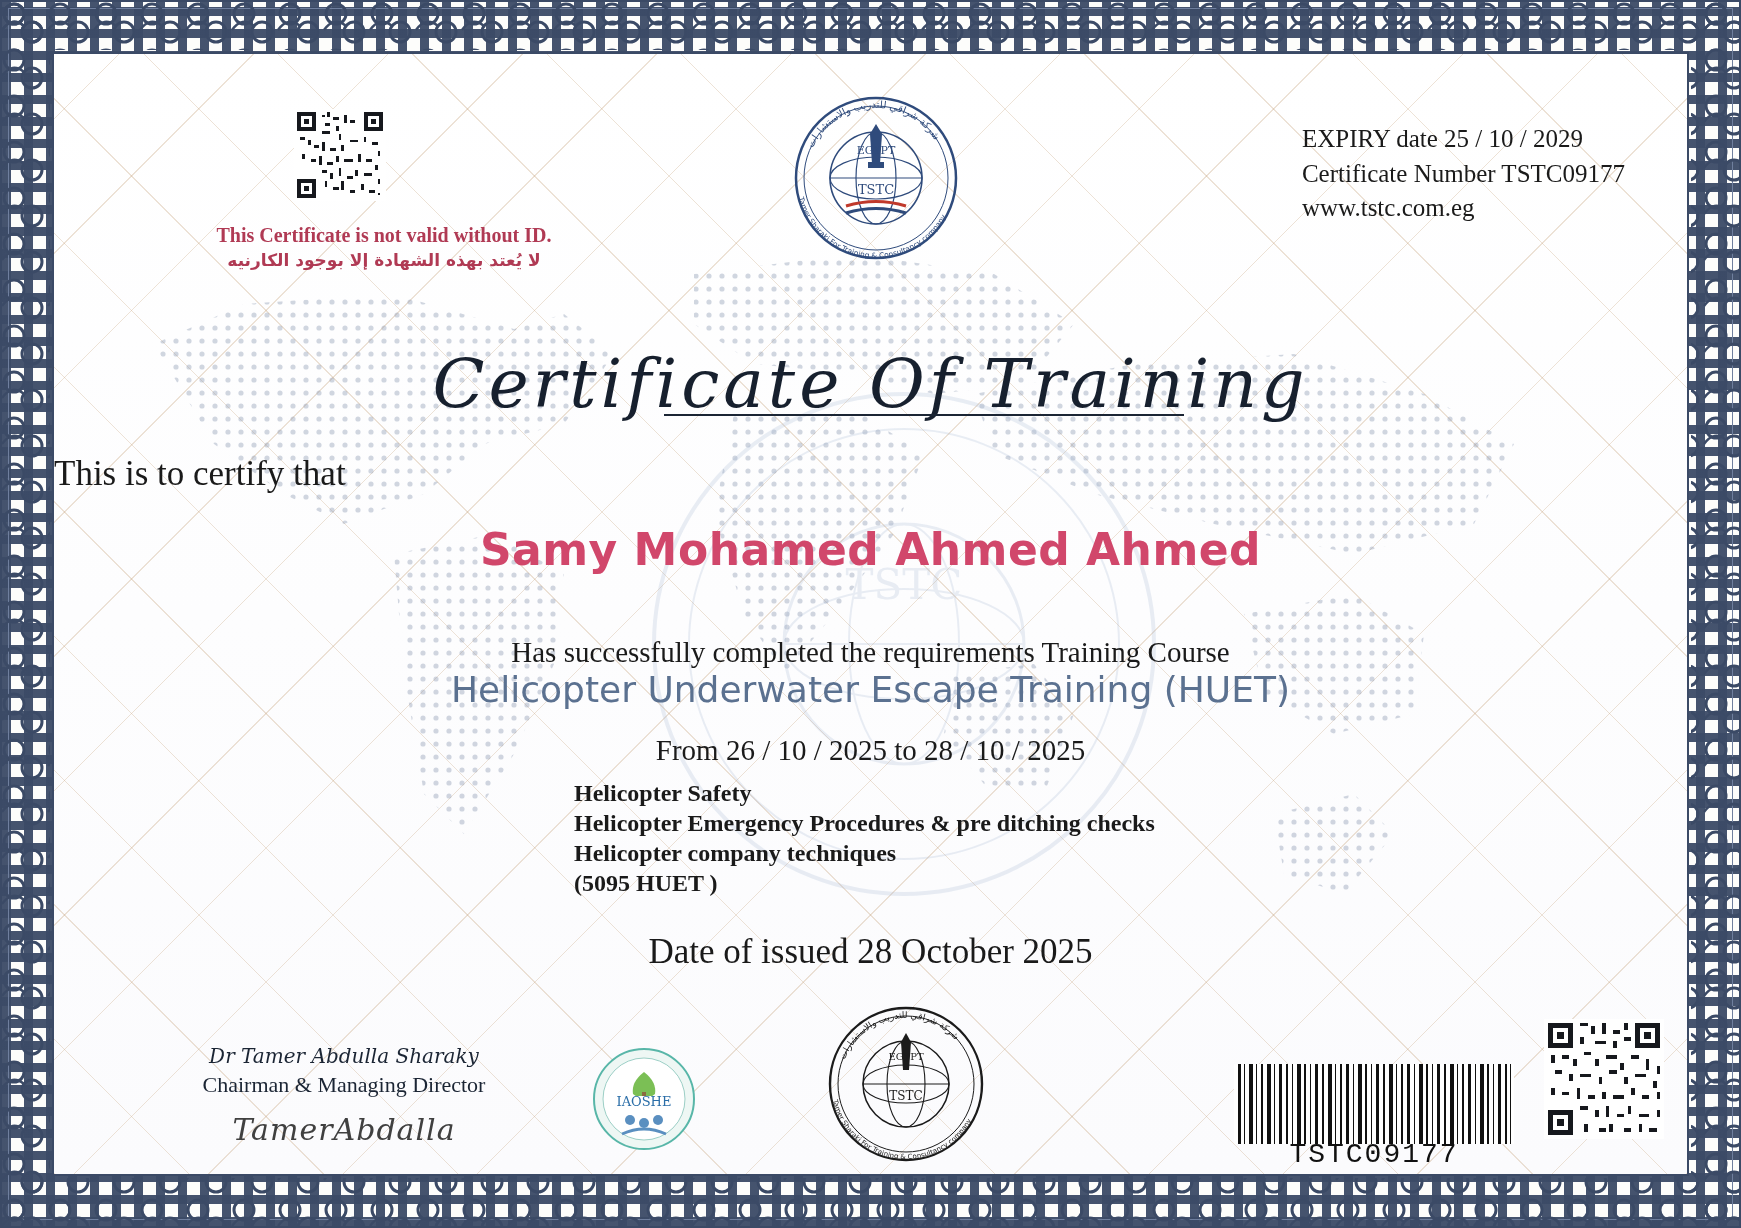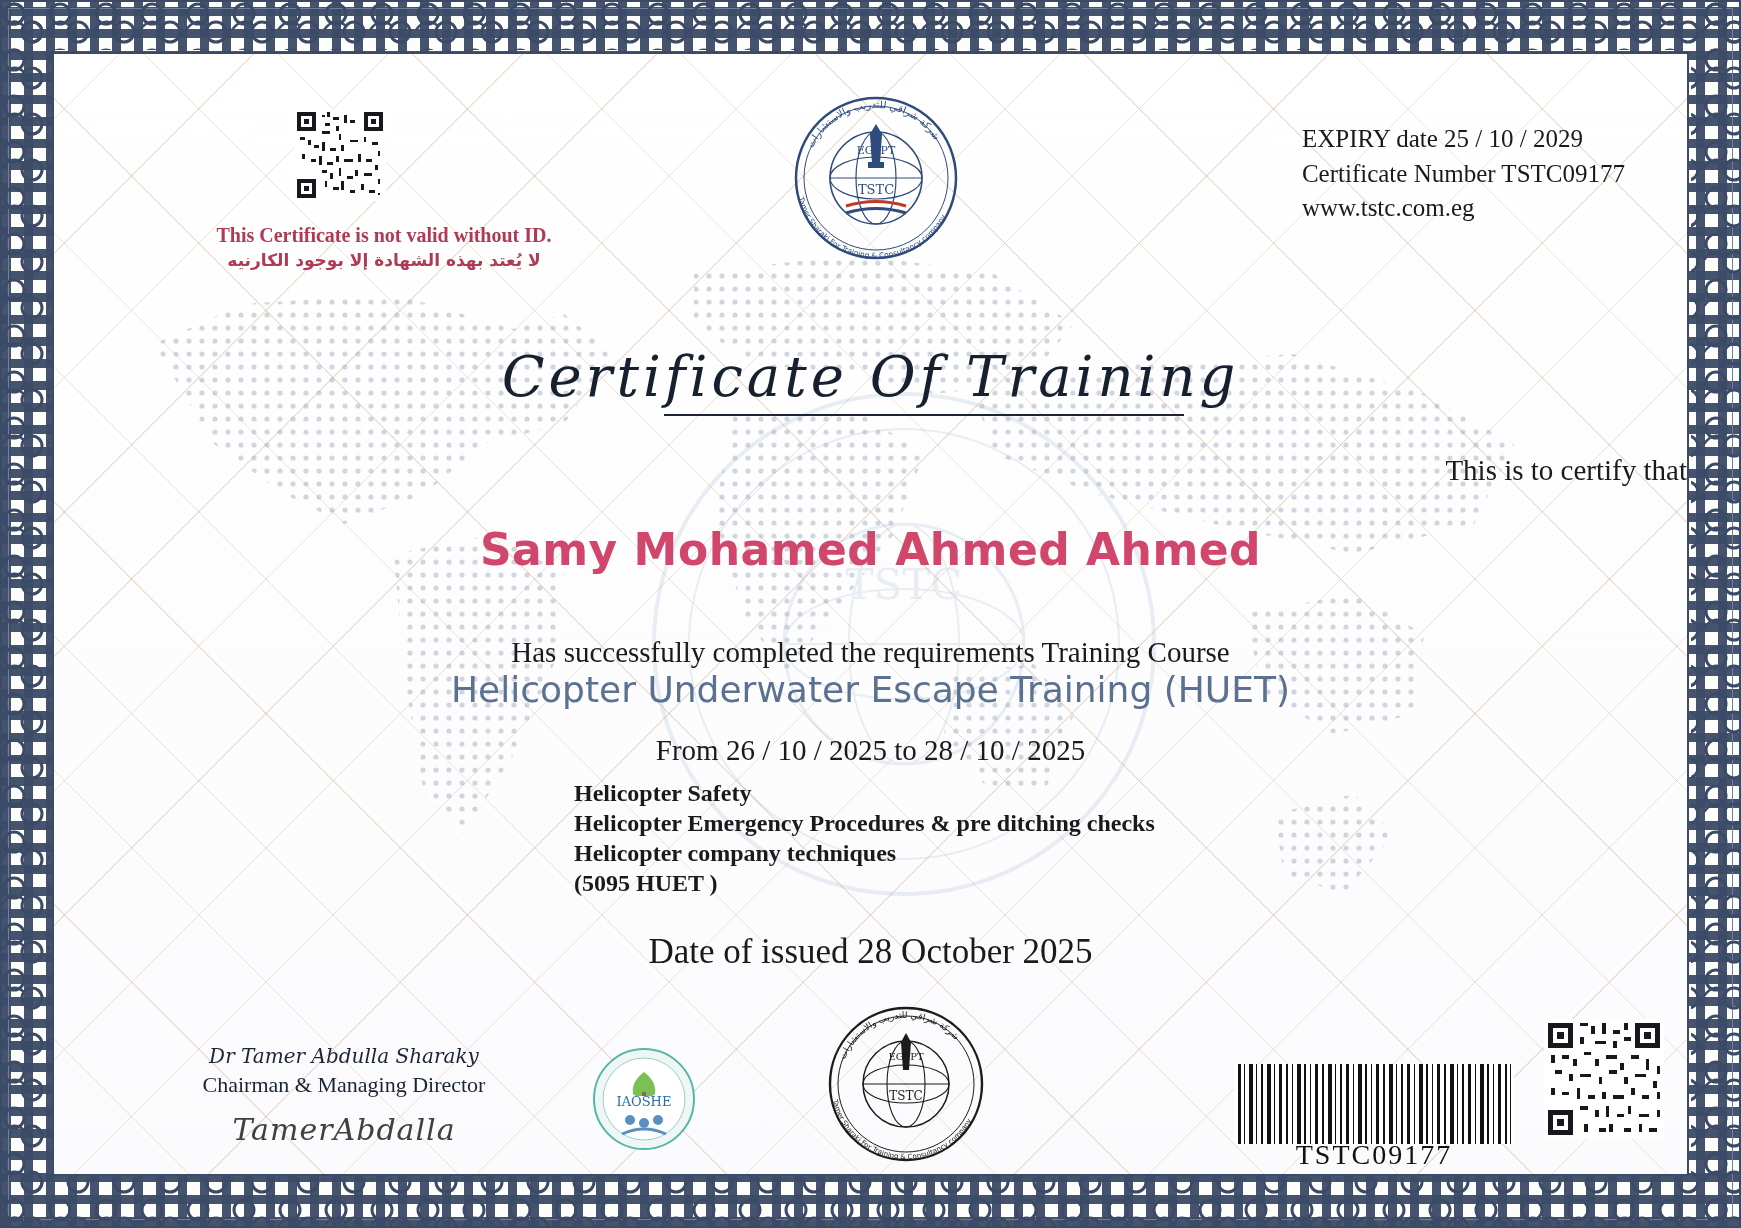--- a/index.html
+++ b/index.html
@@ -163,40 +163,40 @@
     position: absolute;
     left: 0;
     right: 0;
     top: 290px;
     text-align: center;
   }
   .title {
     display: inline-block;
     font-family: "DejaVu Serif", serif;
     font-style: italic;
-    font-size: 56px;
+    font-size: 68px;
     letter-spacing: 4px;
     color: #17202e;
     padding: 0 6px 8px 6px;
   }
   .title-rule {
     position: absolute;
     left: 610px;
     top: 360px;
     width: 520px;
     height: 2px;
     background: #1b2534;
   }
 
   .certify-line {
     position: absolute;
     left: 0; right: 0;
     top: 400px;
-    text-align: right;
-    font-size: 29px;
+    text-align: left;
+    font-size: 35px;
     color: #1a1a1a;
   }
 
   .recipient {
     position: absolute;
     left: 0; right: 0;
     top: 470px;
     text-align: center;
     font-family: "DejaVu Sans", sans-serif;
     font-weight: bold;
@@ -304,21 +304,21 @@
     top: 1010px;
     width: 280px;
     height: 80px;
   }
   .barcode-text {
     position: absolute;
     left: 1180px;
     top: 1085px;
     width: 280px;
     text-align: center;
-    font-family: Liberation Serif, serif;
+    font-family: Liberation Mono, monospace;
     font-size: 28px;
     letter-spacing: 2px;
     color: #111;
   }
 
   .qr-bottom {
     position: absolute;
     left: 1490px;
     top: 965px;
     width: 120px;

